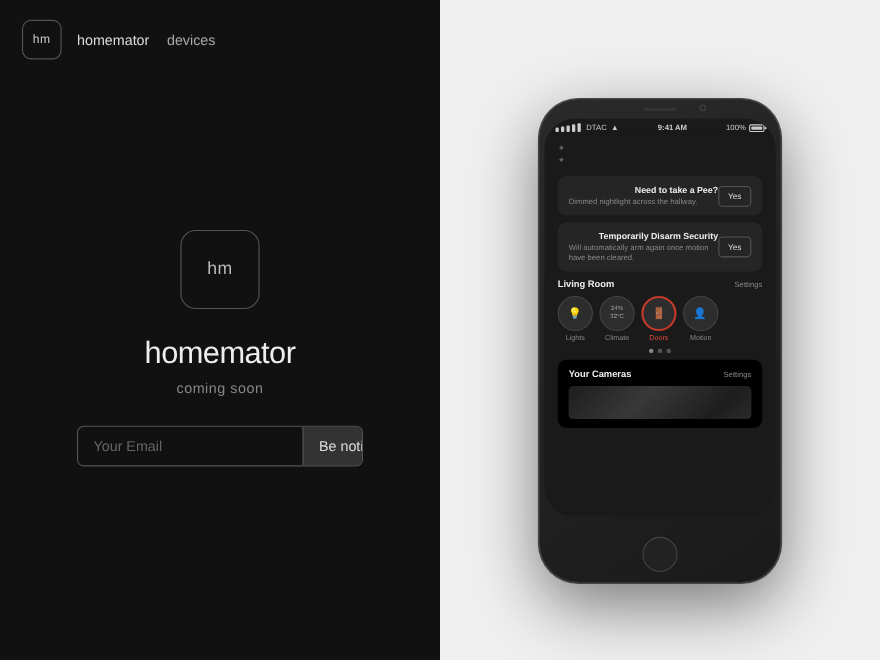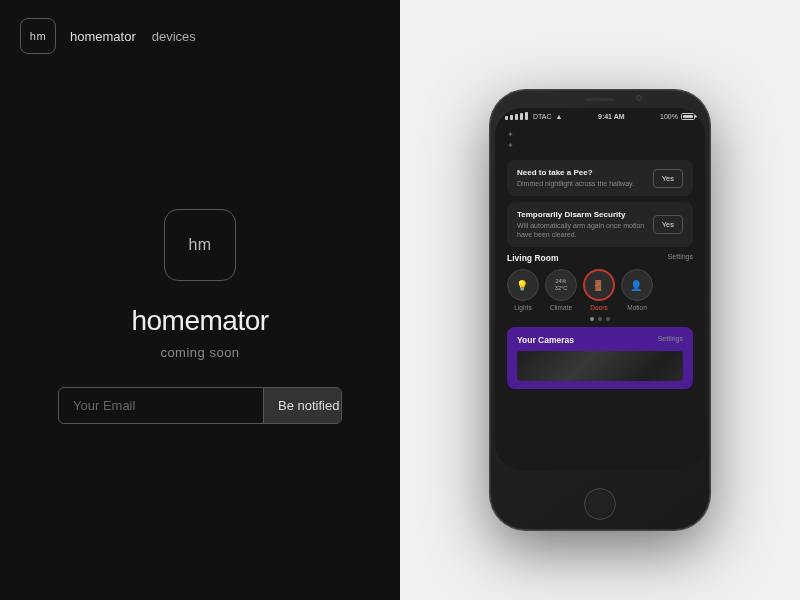--- a/index.html
+++ b/index.html
@@ -100,21 +100,21 @@
       margin-bottom: 27px;
     }
 
     .email-form {
       display: flex;
       align-items: center;
       gap: 0;
       border: 1px solid #555;
       border-radius: 6px;
       overflow: hidden;
-      width: 284px;
+      width: 260px;
     }
 
     .email-input {
       flex: 1;
       background: transparent;
       border: none;
       outline: none;
       padding: 10px 14px;
       color: #ccc;
       font-size: 13px;
@@ -309,20 +309,21 @@
 
     .action-text-block {
       flex: 1;
     }
 
     .action-title {
       color: #eee;
       font-size: 8px;
       font-weight: 600;
       margin-bottom: 2px;
+      text-align: right;
     }
 
     .action-subtitle {
       color: #888;
       font-size: 7px;
       line-height: 1.3;
     }
 
     .yes-btn {
       background: transparent;
@@ -332,21 +333,21 @@
       padding: 4px 8px;
       border-radius: 4px;
       cursor: pointer;
       white-space: nowrap;
     }
 
     
     .section-header {
       display: flex;
       justify-content: space-between;
-      align-items: flex-start;
+      align-items: flex-end;
       margin-bottom: 6px;
     }
 
     .section-title {
       color: #eee;
       font-size: 8.5px;
       font-weight: 600;
     }
 
     .settings-link {
@@ -409,21 +410,21 @@
       border-radius: 50%;
       background: #555;
     }
 
     .dot.active {
       background: #888;
     }
 
     
     .cameras-section {
-      background: #4c1d95;
+      background: #000000;
       border-radius: 8px;
       padding: 8px 10px;
     }
 
     .camera-thumbnail {
       width: 100%;
       height: 30px;
       background: linear-gradient(90deg, #2a2a2a, #333, #2a2a2a);
       border-radius: 4px;
       overflow: hidden;

